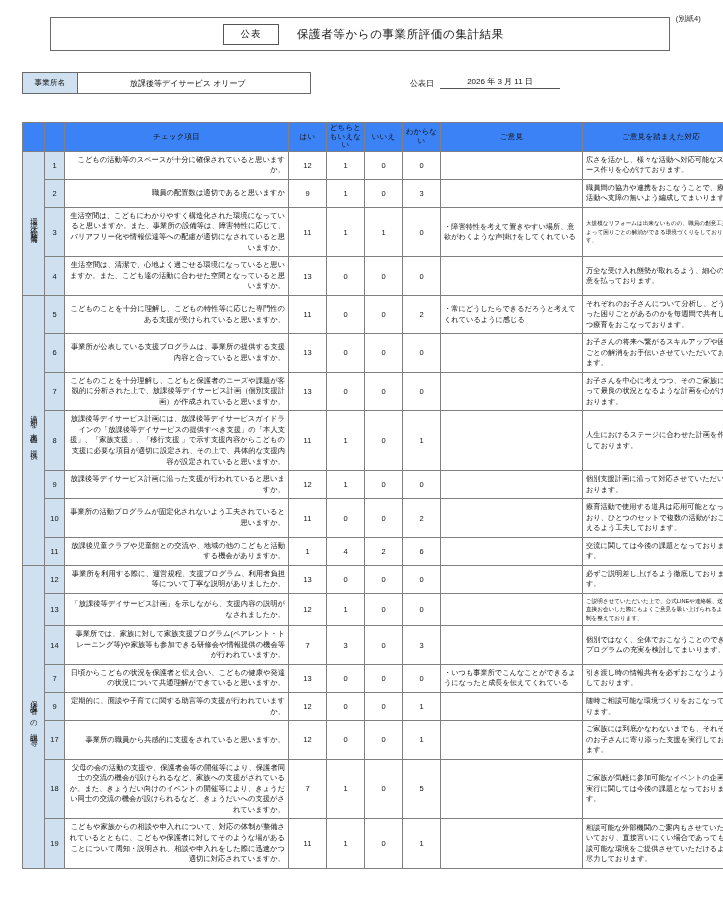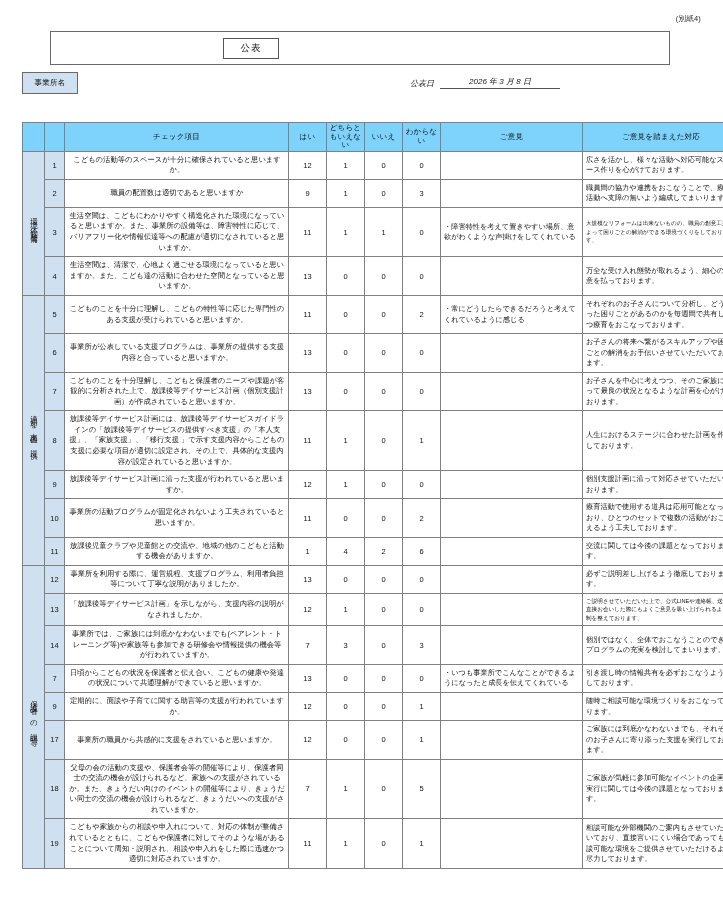--- a/index.html
+++ b/index.html
@@ -20,21 +20,21 @@
     position: absolute;
     top: 14px; right: 22px;
     font-size: 7.5px;
     color: #222;
     letter-spacing: .2px;
   }
 
   
   .title-band {
     position: absolute;
-    left: 50px; top: 31px;
+    left: 50px; top: 17px;
     width: 620px; height: 34px;
     border: 1px solid #6a6a6a;
     display: flex; align-items: center;
   }
   .title-koho {
     width: 56px; height: 21px;
     margin-left: 172px;
     border: 1px solid #555;
     display: flex; align-items: center; justify-content: center;
     font-size: 9.5px;
@@ -69,21 +69,20 @@
     padding-left: 52px;
     font-size: 8px;
   }
 
   
   .meta {
     position: absolute;
     left: 410px; top: 76px;
     width: 290px;
     font-size: 8px;
-    font-style: italic;
   }
   .meta-line { display: flex; align-items: flex-end; margin-bottom: 11px; }
   .meta-lbl { white-space: nowrap; padding-right: 6px; }
   .meta-val {
     border-bottom: 1px solid #555;
     flex: 1;
     text-align: center;
     padding-bottom: 1px;
     white-space: nowrap;
   }
@@ -98,21 +97,21 @@
     left: 22px; top: 122px;
     width: 679px;
     border-collapse: collapse;
     table-layout: fixed;
   }
   table.survey th, table.survey td {
     border: 1px solid #808080;
     vertical-align: middle;
   }
   thead th {
-    background: #7dd3fc;
+    background: #3b82f6;
     font-weight: normal;
     font-size: 7.5px;
     height: 26px;
     line-height: 1.15;
     letter-spacing: .2px;
   }
   .c-cat   { width: 22px; }
   .c-no    { width: 20px; }
   .c-q     { width: 224px; }
   .c-n     { width: 38px; }
@@ -136,21 +135,21 @@
   td.no {
     background: #cfe1f0;
     text-align: center;
     font-size: 7.5px;
   }
   td.q {
     font-size: 7.3px;
     line-height: 1.45;
     padding: 3px 3px 3px 4px;
     letter-spacing: 0px;
-    text-align: center;
+    text-align: right;
   }
   td.num {
     text-align: center;
     font-size: 7.5px;
   }
   td.op {
     font-size: 7.2px;
     line-height: 1.45;
     padding: 3px 3px;
     vertical-align: middle;
@@ -165,30 +164,32 @@
 </style>
 </head>
 <body>
 
 <div class="page">
 
   <div class="form-no">(別紙4)</div>
 
   <div class="title-band">
     <div class="title-koho">公表</div>
+    <div class="title-main">保護者等からの事業所評価の集計結果</div>
   </div>
 
   <div class="office-row">
     <div class="office-label">事業所名</div>
+    <div class="office-value">放課後等デイサービス オリーブ</div>
   </div>
 
   <div class="meta">
     <div class="meta-line">
       <span class="meta-lbl">公表日</span>
-      <span class="meta-val fixed-a">2026 年 3 月 8 日</span>
+      <span class="meta-val fixed-a">2026 年 3 月 11 日</span>
     </div>
   </div>
 
   <table class="survey">
     <colgroup>
       <col class="c-cat">
         <col class="c-no">
         <col class="c-q">
       <col class="c-n">
         <col class="c-n">
@@ -339,21 +340,21 @@
           <td class="q">「放課後等デイサービス計画」を示しながら、支援内容の説明がなされましたか。</td>
           <td class="num">12</td>
           <td class="num">1</td>
           <td class="num">0</td>
           <td class="num">0</td>
           <td class="op"></td>
           <td class="res tiny">ご説明させていただいた上で、公式LINEや連絡帳、送迎で直接お会いした際にもよくご意見を吸い上げられるよう体制を整えております。</td>
         </tr>
         <tr>
           <td class="no">14</td>
-          <td class="q">事業所では、ご家族には到底かなわないまでも(ペアレント・トレーニング等)や家族等も参加できる研修会や情報提供の機会等が行われていますか。</td>
+          <td class="q">事業所では、家族に対して家族支援プログラム(ペアレント・トレーニング等)や家族等も参加できる研修会や情報提供の機会等が行われていますか。</td>
           <td class="num">7</td>
           <td class="num">3</td>
           <td class="num">0</td>
           <td class="num">3</td>
           <td class="op"></td>
           <td class="res">個別ではなく、全体でおこなうことのできるプログラムの充実を検討してまいります。</td>
         </tr>
         <tr>
           <td class="no">7</td>
           <td class="q">日頃からこどもの状況を保護者と伝え合い、こどもの健康や発達の状況について共通理解ができていると思いますか。</td>

